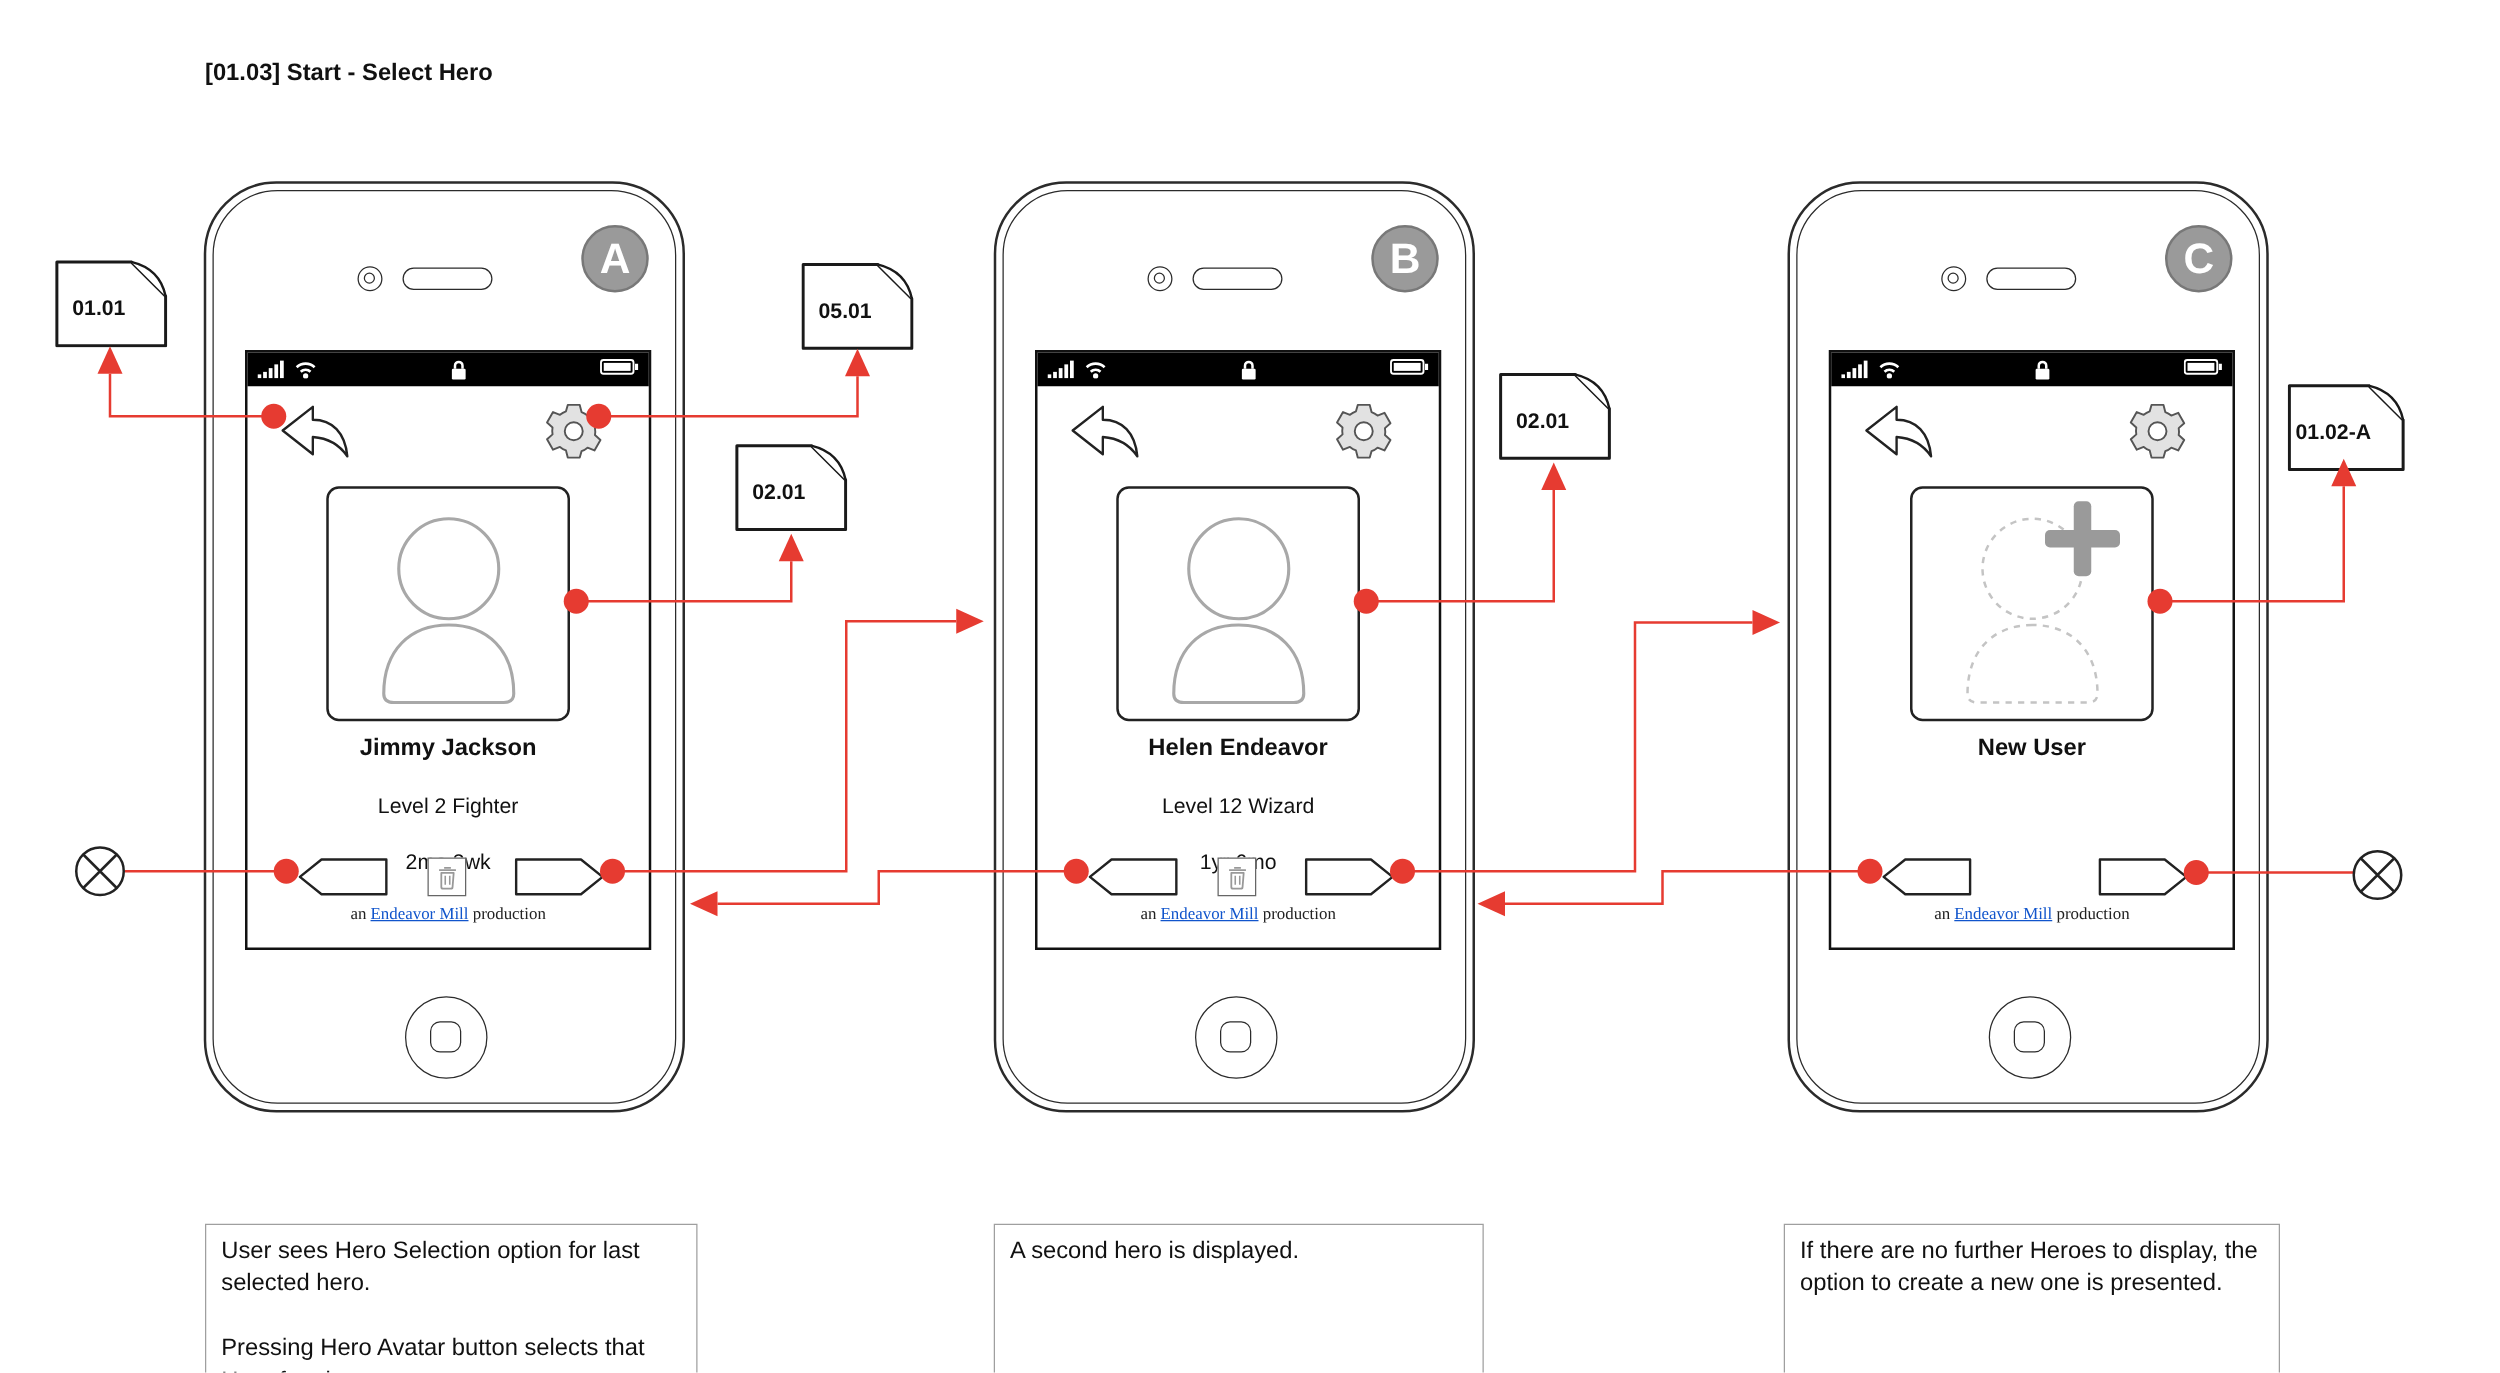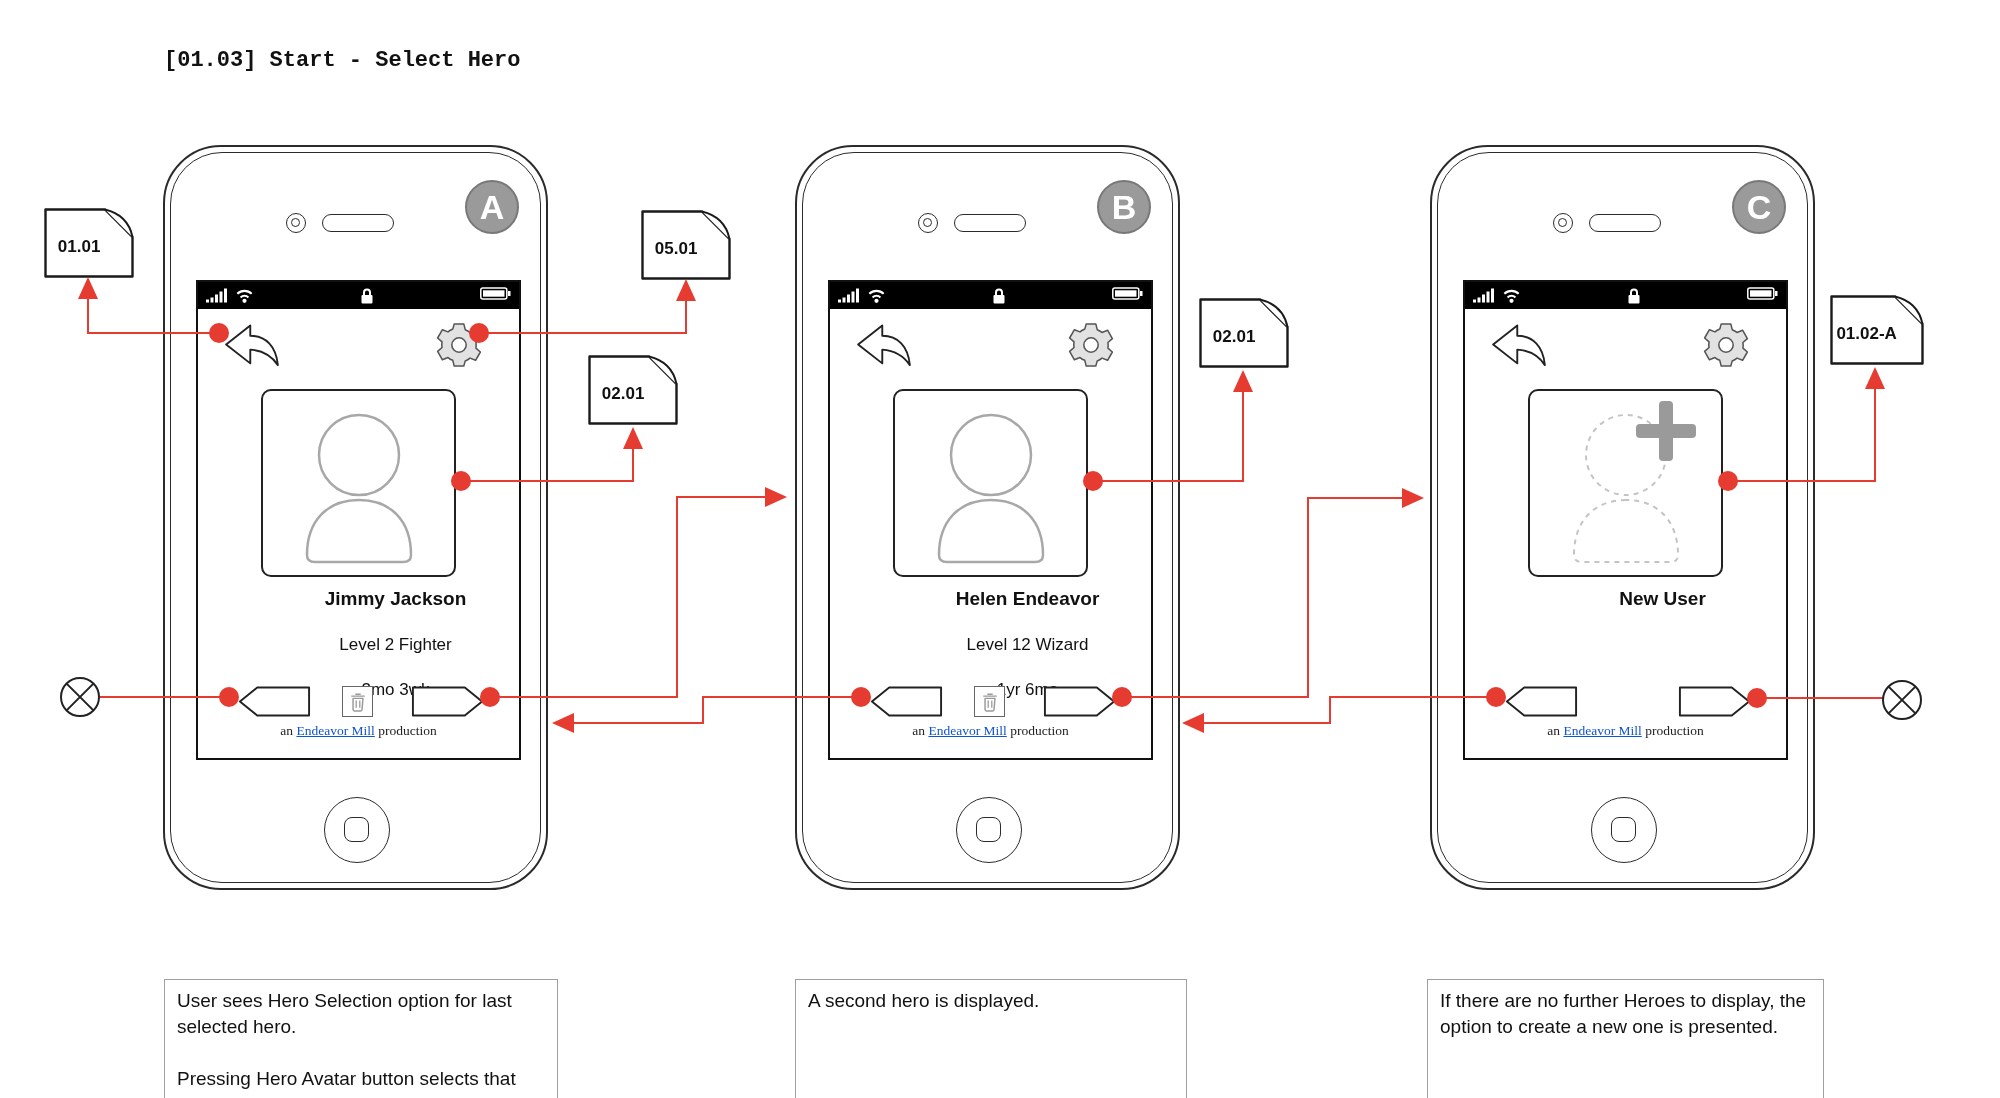--- a/index.html
+++ b/index.html
@@ -2,21 +2,21 @@
 <html><head>
 <meta charset="utf-8">
 <style>
   html,body{margin:0;padding:0;}
   body{
     width:2000px;height:1098px;position:relative;overflow:hidden;
     background:#ffffff;font-family:"Liberation Sans",sans-serif;color:#111;
   }
   .abs{position:absolute;}
   
-  .page-title{left:164px;top:48px;font-size:22px;font-weight:bold;font-family:Liberation Mono, monospace;}
+  .page-title{left:164px;top:48px;font-size:19px;font-weight:bold;}
   
   .phone{width:385px;height:745px;top:145px;border:2px solid #2b2b2b;border-radius:58px;background:#fff;box-sizing:border-box;}
   .phone-a{left:163px;} .phone-b{left:795px;} .phone-c{left:1430px;}
   .phone-inner{position:absolute;left:5px;top:5px;right:5px;bottom:5px;border:1.5px solid #2b2b2b;border-radius:52px;}
   .camera{position:absolute;left:121px;top:66px;width:20px;height:20px;border:1.5px solid #2b2b2b;border-radius:50%;box-sizing:border-box;}
   .camera::after{content:"";position:absolute;left:4px;top:4px;width:9px;height:9px;border:1.5px solid #2b2b2b;border-radius:50%;box-sizing:border-box;}
   .speaker{position:absolute;left:157px;top:67px;width:72px;height:18px;border:1.5px solid #2b2b2b;border-radius:10px;box-sizing:border-box;}
   .badge{position:absolute;left:300px;top:33px;width:54px;height:54px;border-radius:50%;background:#9a9a9a;border:2px solid #787878;
          display:flex;align-items:center;justify-content:center;color:#fff;font-size:34px;font-weight:bold;box-sizing:border-box;}
   .home{position:absolute;left:159px;top:650px;width:66px;height:66px;border:1.5px solid #2b2b2b;border-radius:50%;box-sizing:border-box;}
@@ -24,33 +24,33 @@
   
   .screen{position:absolute;left:31px;top:133px;width:325px;height:480px;border:2px solid #111;background:#fff;box-sizing:border-box;}
   .statusbar{position:absolute;left:0;top:0;width:100%;height:27px;background:#000;display:flex;align-items:center;box-sizing:border-box;padding:0 8px;}
   .sb-left{display:flex;align-items:flex-end;gap:5px;}
   .sb-center{flex:1;display:flex;justify-content:center;}
   .back-btn{position:absolute;left:22px;top:40px;width:64px;height:50px;}
   .gear-btn{position:absolute;left:238px;top:40px;width:46px;height:46px;}
   .avatar-box{position:absolute;left:63px;top:107px;width:195px;height:188px;border:2px solid #222;border-radius:10px;box-sizing:border-box;background:#fff;}
   .avatar-box svg.sil{position:absolute;left:31px;top:16px;}
   .plus-badge{position:absolute;left:104px;top:8px;width:64px;height:64px;}
-  .name-block{position:absolute;left:0;top:306px;width:100%;text-align:center;padding-left:37px;}
+  .name-block{position:absolute;left:0;top:306px;width:100%;text-align:center;}
   .hero-name{font-size:19px;font-weight:bold;line-height:22px;}
   .hero-sub{font-size:17px;line-height:21px;margin-top:24px;}
   .ctl-left{position:absolute;left:40px;top:404px;width:73px;height:31px;}
   .ctl-trash{position:absolute;left:144px;top:404px;width:31px;height:31px;border:1.5px solid #666;box-sizing:border-box;display:flex;align-items:center;justify-content:center;background:#fff;}
   .ctl-right{position:absolute;left:213px;top:404px;width:73px;height:31px;}
   .production{position:absolute;left:0;top:441px;width:100%;text-align:center;font-size:13.5px;color:#222;font-family:Liberation Serif, serif;}
   .production a{color:#1155cc;text-decoration:underline;}
   
   .doc{width:90px;height:77px;}
   .doc .label{position:absolute;left:0;top:0;width:78%;height:100%;display:flex;align-items:center;justify-content:center;font-size:17px;font-weight:bold;}
   .doc-1{left:44px;top:208px;} .doc-2{left:641px;top:210px;} .doc-3{left:588px;top:355px;}
-  .doc-4{left:1199px;top:298px;} .doc-5{left:1830px;top:295px;width:94px;}
+  .doc-4{left:1199px;top:298px;} .doc-5{left:1830px;top:307px;width:94px;}
   
   .note{top:979px;height:150px;border:1px solid #9f9f9f;background:#fff;box-sizing:border-box;
         padding:8px 12px;font-size:19px;line-height:26px;white-space:pre-line;}
   .note-a{left:164px;width:394px;} .note-b{left:795px;width:392px;} .note-c{left:1427px;width:397px;}
   
   #overlay{position:absolute;left:0;top:0;pointer-events:none;}
 </style>
 </head>
 <body>
 

